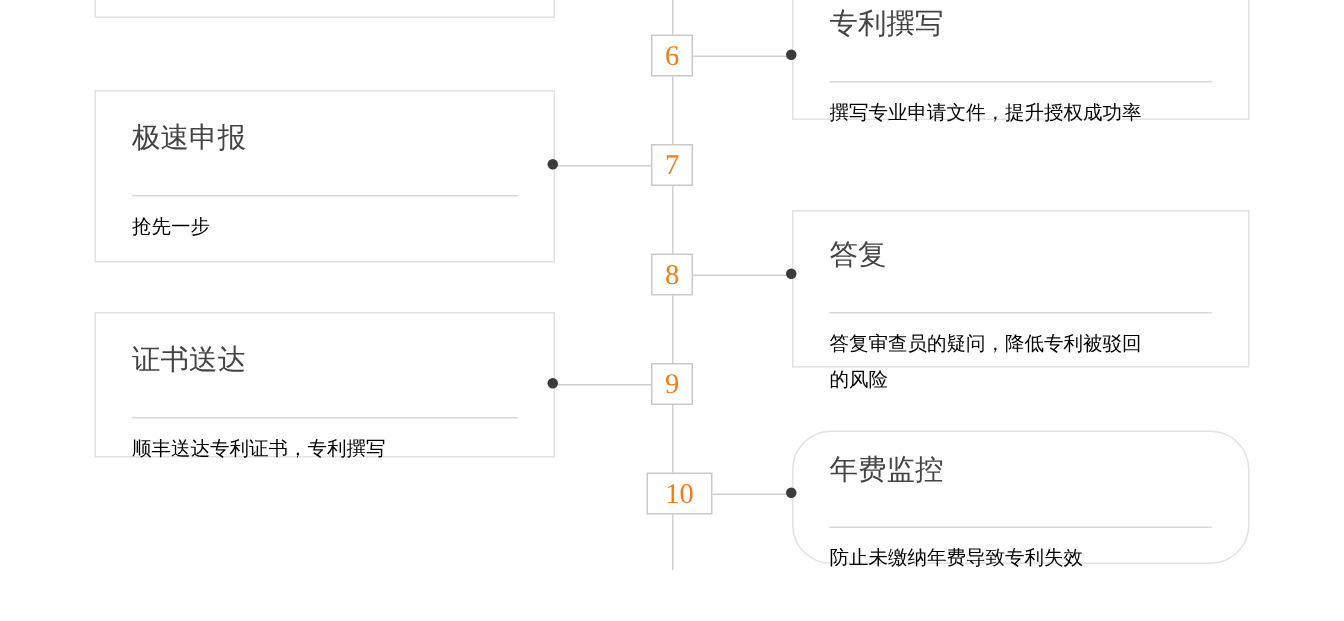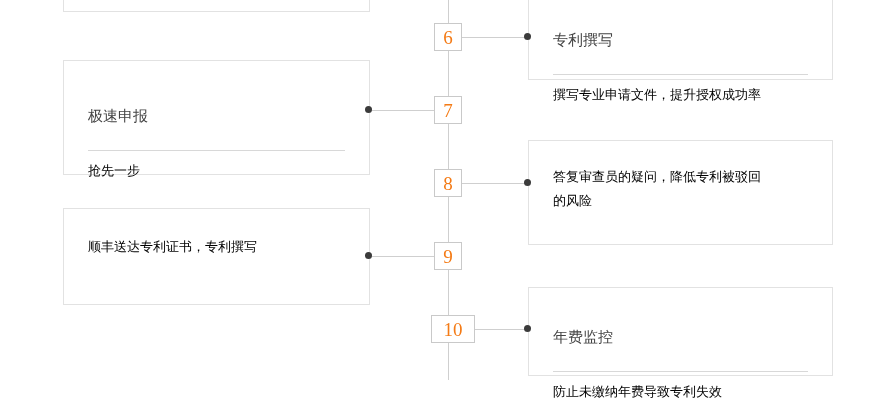--- a/index.html
+++ b/index.html
@@ -70,26 +70,25 @@
     box-sizing: border-box;
     border: 1px solid #e2e2e2;
     background: #ffffff;
     z-index: 3;
   }
   .card-inner {
     padding: 0 24px;
   }
   .card-title {
     color: #444444;
-    font-size: 15px;
+    font-size: 19px;
     line-height: 1.5;
     padding-bottom: 22px;
     border-bottom: 1px solid #d8d8d8;
     white-space: nowrap;
-    margin-top: 26px;
   }
   .card-desc {
     color: #000000;
     font-size: 13px;
     line-height: 1.85;
     padding-top: 8px;
   }
   .card-desc .line { display: block; }
 </style>
 </head>
@@ -123,42 +122,44 @@
         <span class="line">抢先一步</span>
       </div>
     </div>
   </div>
 
   <div class="connector" style="left:462px; top:183px; width:68px;"></div>
   <div class="badge" style="left:434px; top:169px; width:28px; height:28px;">8</div>
   <div class="dot" style="left:524px; top:179px;"></div>
   <div class="card" style="left:528px; top:140px; width:305px; height:105px;">
     <div class="card-inner" style="padding-top:16px;">
+      <div class="card-title">答复</div>
       <div class="card-desc">
         <span class="line">答复审查员的疑问，降低专利被驳回</span>
         <span class="line">的风险</span>
       </div>
     </div>
   </div>
 
   <div class="connector" style="left:370px; top:256px; width:64px;"></div>
   <div class="badge" style="left:434px; top:242px; width:28px; height:28px;">9</div>
   <div class="dot" style="left:365px; top:252px;"></div>
   <div class="card" style="left:63px; top:208px; width:307px; height:97px;">
     <div class="card-inner" style="padding-top:18px;">
+      <div class="card-title">证书送达</div>
       <div class="card-desc">
         <span class="line">顺丰送达专利证书，专利撰写</span>
       </div>
     </div>
   </div>
 
   <div class="connector" style="left:465px; top:329px; width:65px;"></div>
   <div class="badge" style="left:431px; top:315px; width:44px; height:28px;">10</div>
   <div class="dot" style="left:524px; top:325px;"></div>
-  <div class="card" style="left:528px; top:287px; width:305px; height:89px;">
+  <div class="card" style="left:528px; top:287px; width:305px; height:89px;border-radius:26px;">
     <div class="card-inner" style="padding-top:12px;">
       <div class="card-title">年费监控</div>
       <div class="card-desc">
         <span class="line">防止未缴纳年费导致专利失效</span>
       </div>
     </div>
   </div>
 
 </div>
 

